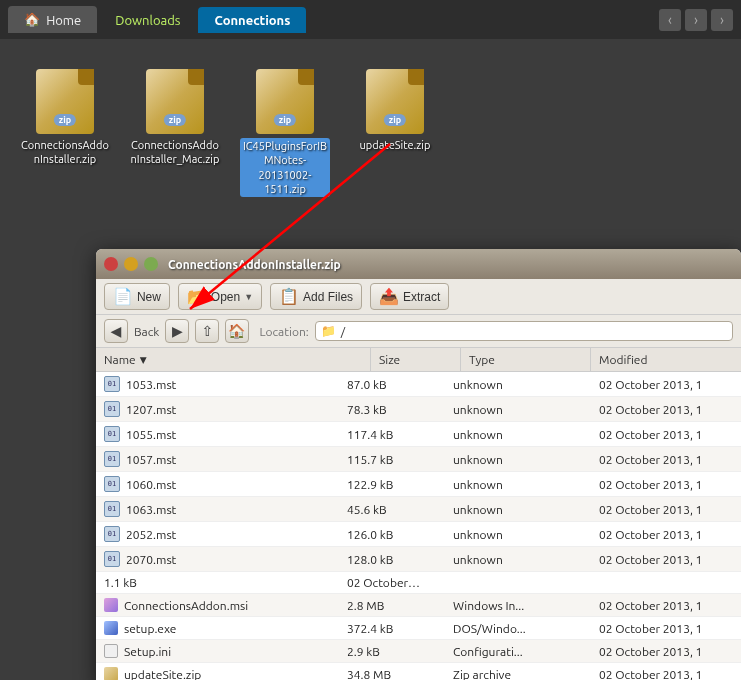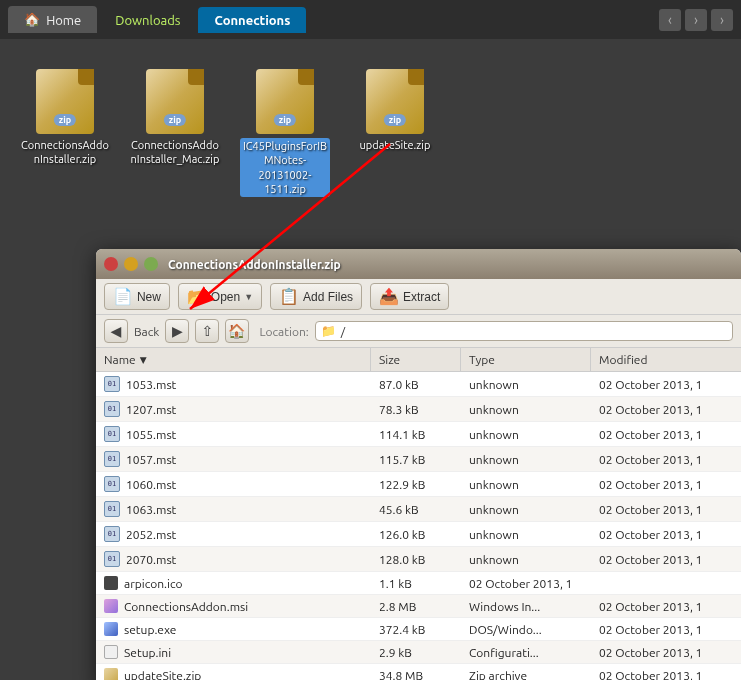--- a/index.html
+++ b/index.html
@@ -258,20 +258,21 @@
     .fm-list-header .col:last-child { border-right: none; }
     .col-name { display: flex; align-items: center; gap: 4px; }
 
     .fm-row {
       display: grid;
       grid-template-columns: 1fr 90px 130px 150px;
       font-size: 12px;
       color: #222;
       border-bottom: 1px solid #eee;
       align-items: center;
+      gap: 16px;
     }
     .fm-row:nth-child(even) { background: #f7f5f2; }
     .fm-row:nth-child(odd) { background: #fff; }
     .fm-cell {
       padding: 4px 8px;
       overflow: hidden;
       text-overflow: ellipsis;
       white-space: nowrap;
     }
     .fm-cell-name {
@@ -475,21 +476,21 @@
     </div>
     <div class="fm-cell">78.3 kB</div>
     <div class="fm-cell">unknown</div>
     <div class="fm-cell">02 October 2013, 1</div>
   </div>
         <div class="fm-row">
     <div class="fm-cell fm-cell-name">
       <div class="file-icon icon-mst">01</div>
       <span>1055.mst</span>
     </div>
-    <div class="fm-cell">114.1 kB</div>
+    <div class="fm-cell">117.4 kB</div>
     <div class="fm-cell">unknown</div>
     <div class="fm-cell">02 October 2013, 1</div>
   </div>
         <div class="fm-row">
     <div class="fm-cell fm-cell-name">
       <div class="file-icon icon-mst">01</div>
       <span>1057.mst</span>
     </div>
     <div class="fm-cell">115.7 kB</div>
     <div class="fm-cell">unknown</div>
@@ -525,24 +526,20 @@
         <div class="fm-row">
     <div class="fm-cell fm-cell-name">
       <div class="file-icon icon-mst">01</div>
       <span>2070.mst</span>
     </div>
     <div class="fm-cell">128.0 kB</div>
     <div class="fm-cell">unknown</div>
     <div class="fm-cell">02 October 2013, 1</div>
   </div>
         <div class="fm-row">
-    <div class="fm-cell fm-cell-name">
-      <div class="file-icon icon-ico"></div>
-      <span>arpicon.ico</span>
-    </div>
     <div class="fm-cell">1.1 kB</div>
     <div class="fm-cell">02 October 2013, 1</div>
   </div>
         <div class="fm-row">
     <div class="fm-cell fm-cell-name">
       <div class="file-icon icon-msi"></div>
       <span>ConnectionsAddon.msi</span>
     </div>
     <div class="fm-cell">2.8 MB</div>
     <div class="fm-cell">Windows In...</div>

